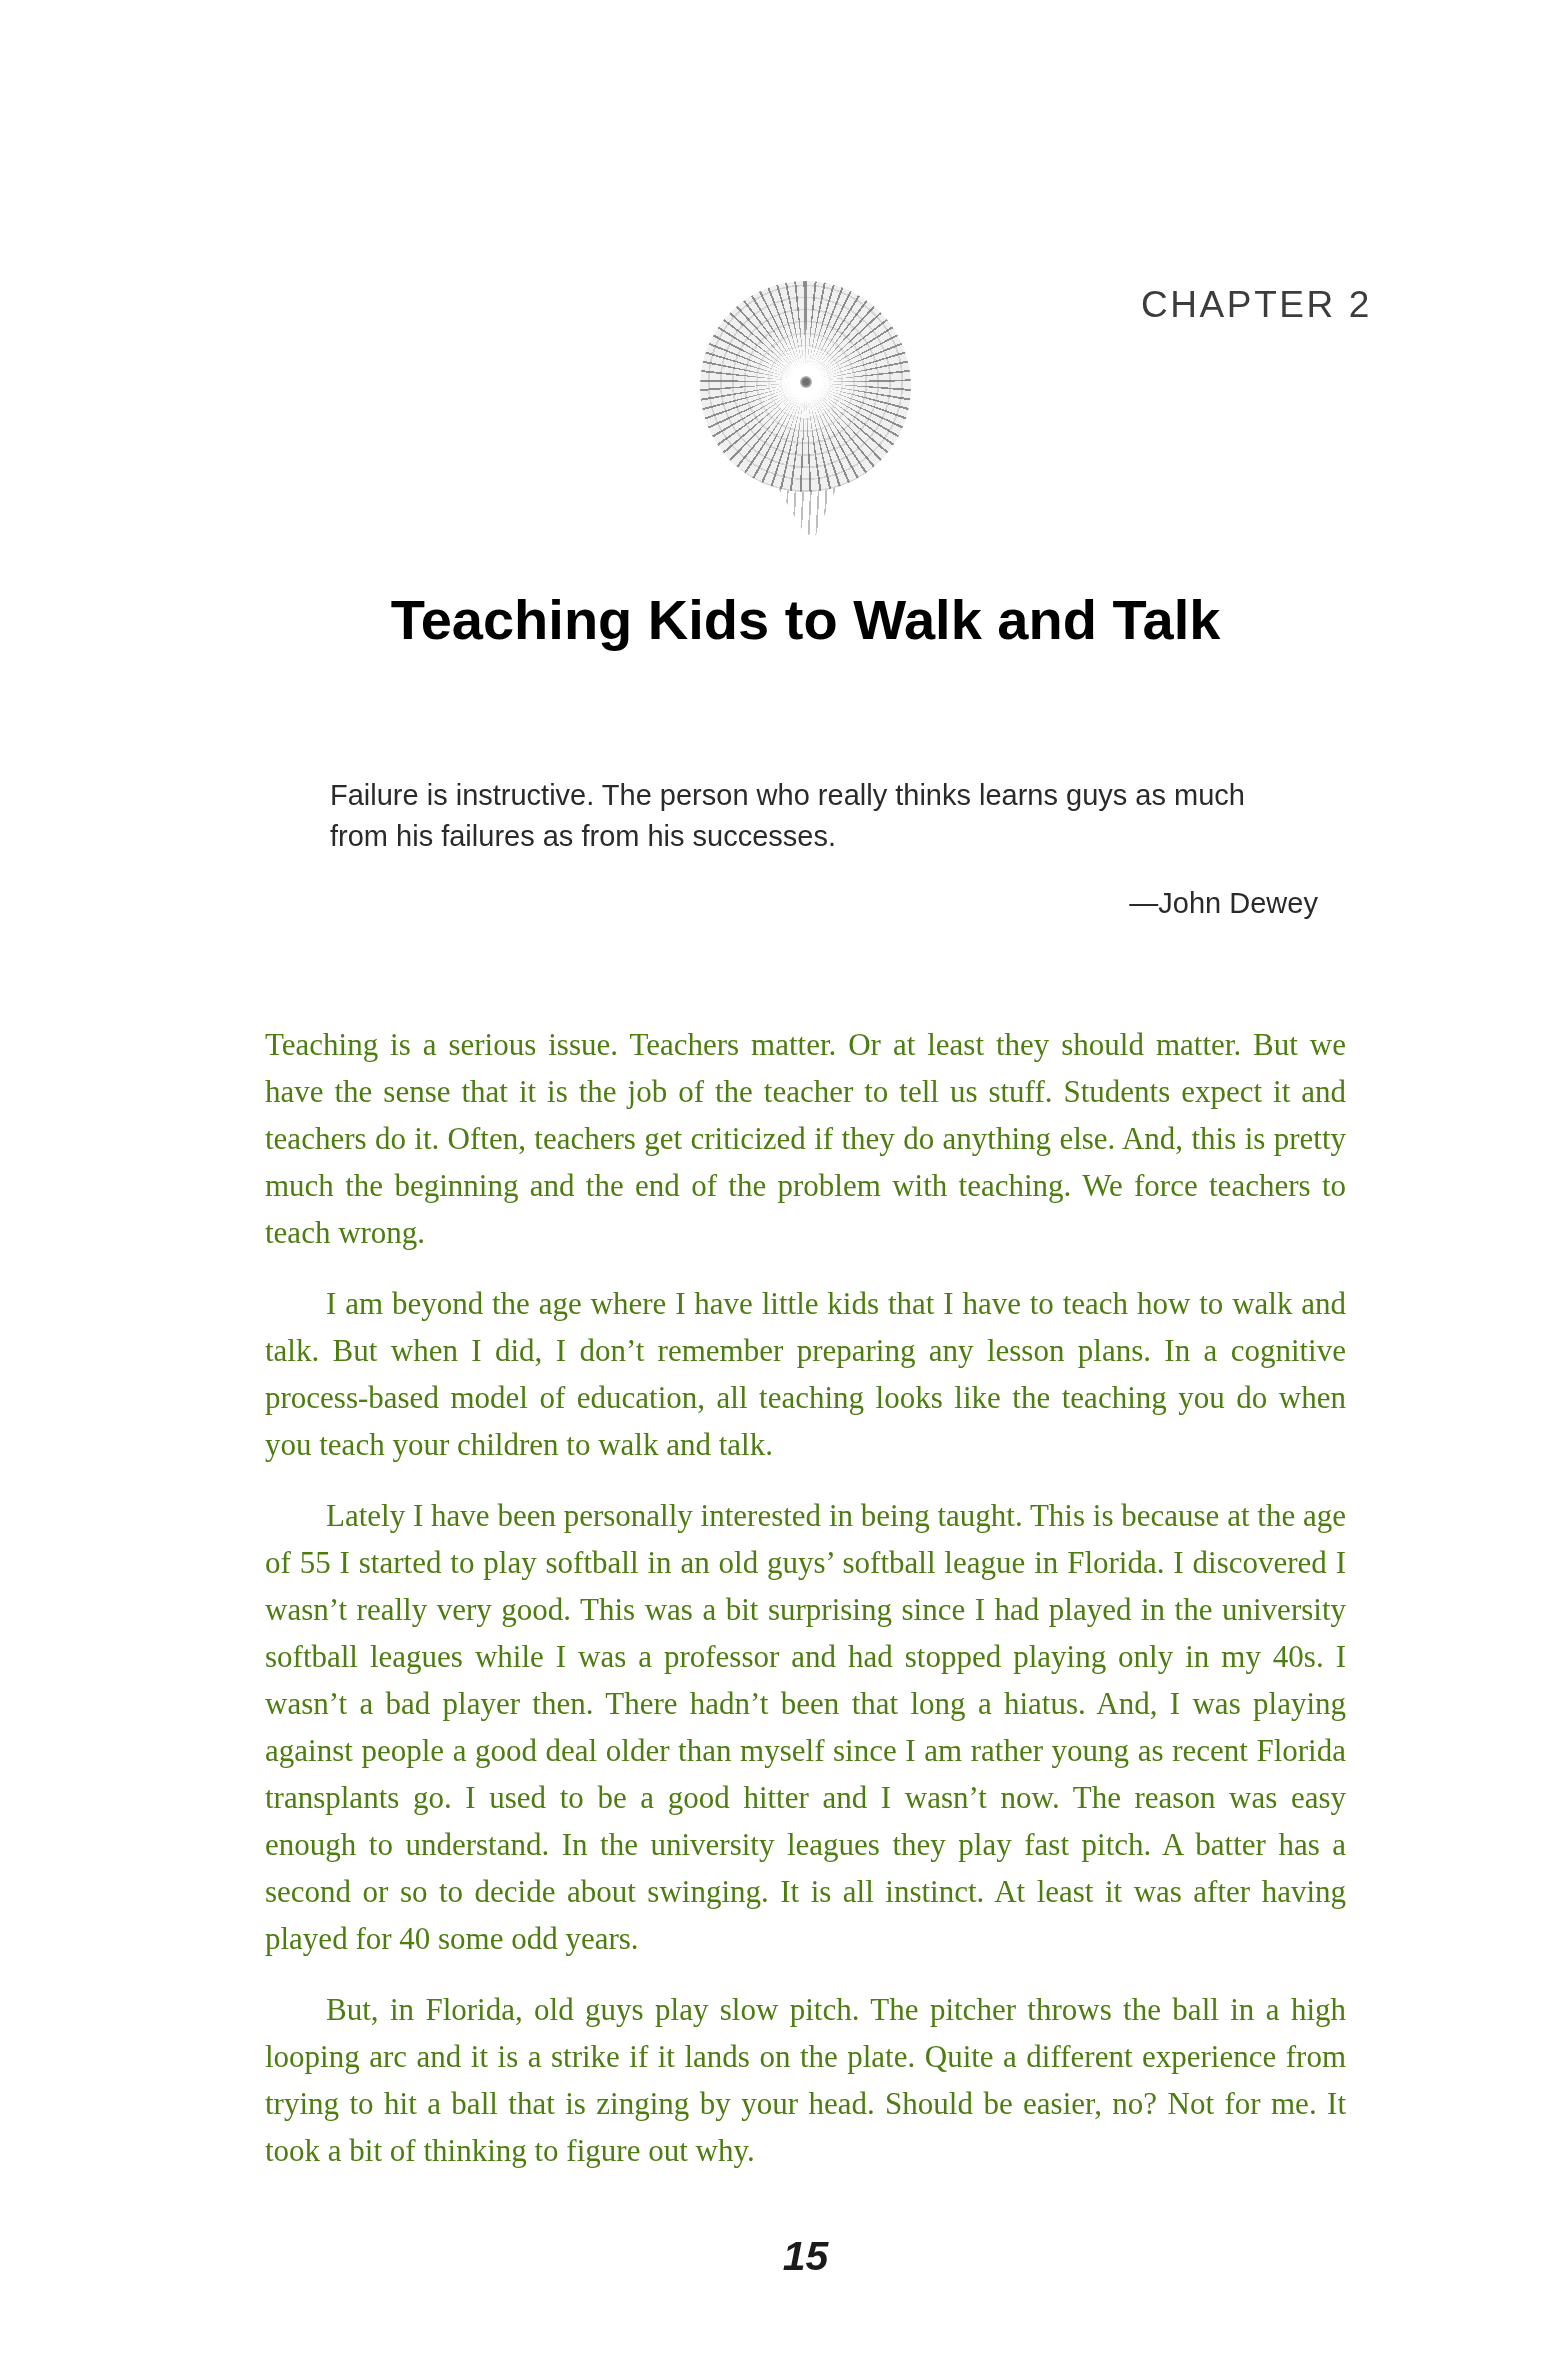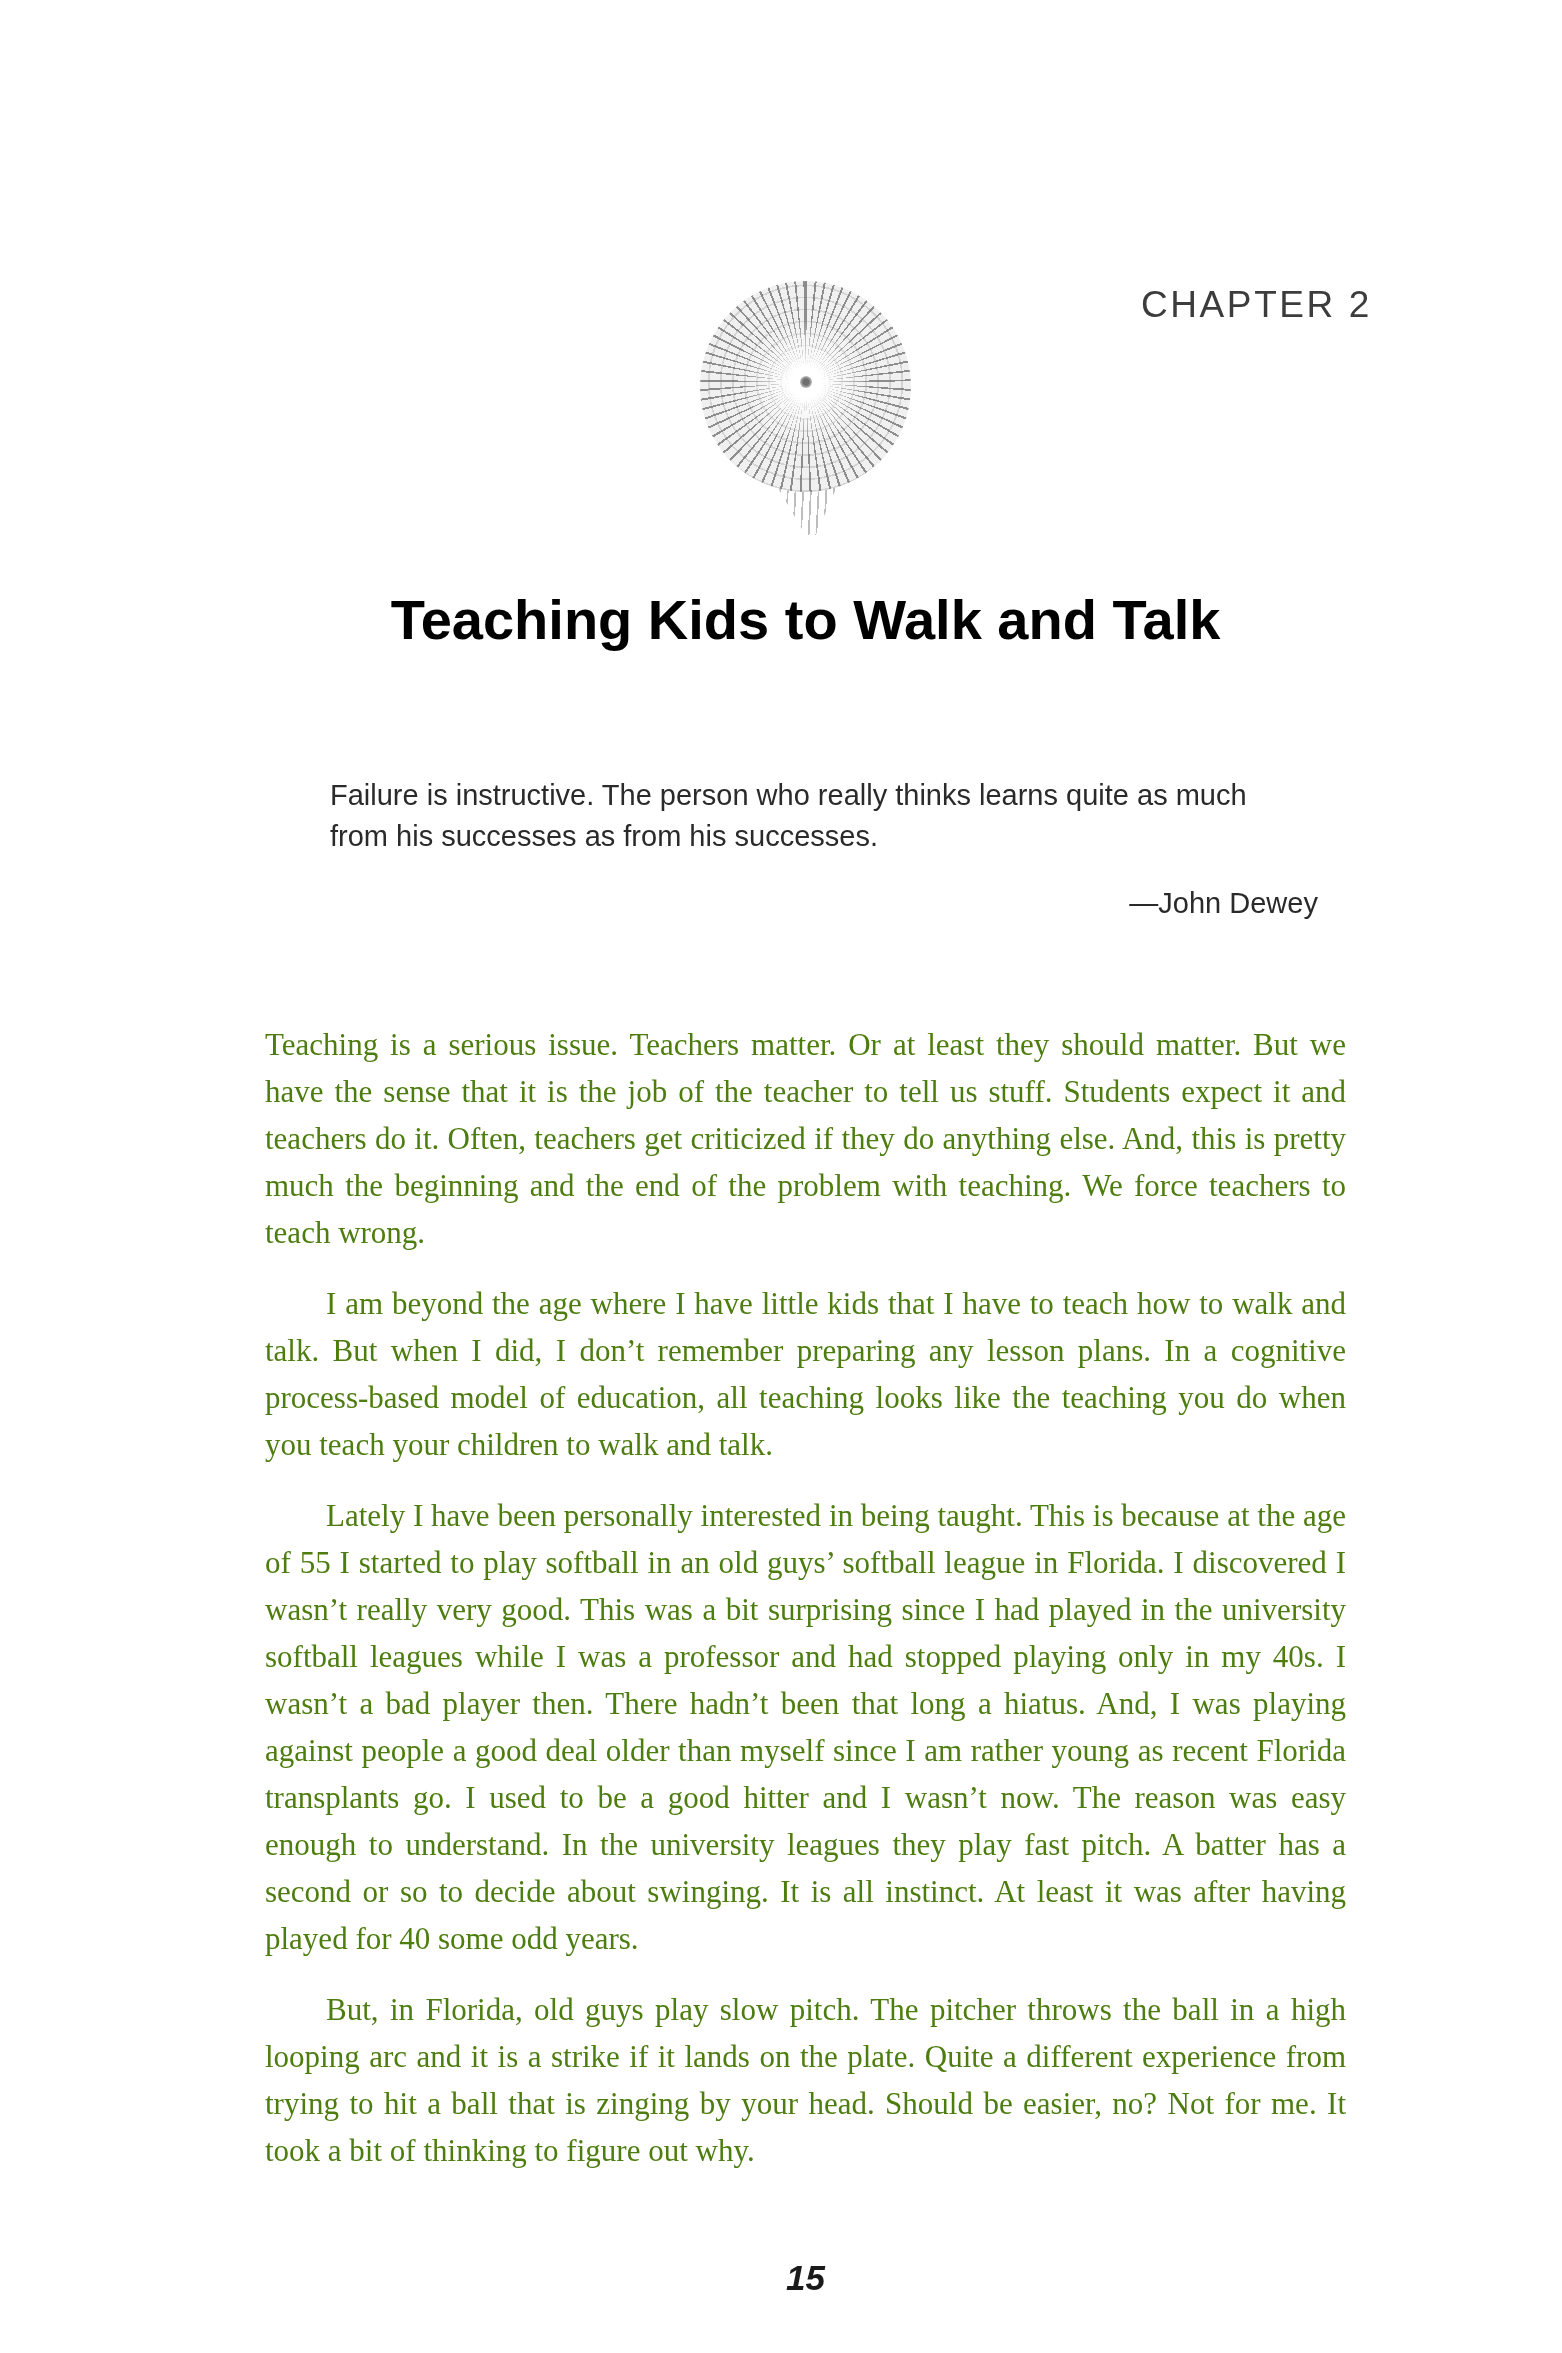--- a/index.html
+++ b/index.html
@@ -95,26 +95,26 @@
     margin-top: 49px;
     font-size: 31px;
     line-height: 47px;
     text-align: justify;
     color: #4d7c0f;
   }
   .body-text p { text-align: justify; }
   .body-text p + p { text-indent: 61px; }
   
   .page-number {
-    margin-top: 48px;
+    margin-top: 23px;
     text-align: center;
     font-family: "Liberation Sans", sans-serif;
     font-weight: 700;
     font-style: italic;
-    font-size: 35px;
+    font-size: 41px;
     color: #1a1a1a;
   }
   .watermark {
     position: absolute;
     right: 8.5px;
     bottom: 20.4px;
     font-family: "Liberation Sans", sans-serif;
     font-size: 37px;
     color: #101010;
   }
@@ -129,21 +129,21 @@
   <div class="content">
 
     <div class="shell-wrap">
       <div class="shell-tail"></div>
       <div class="shell-disc"></div>
     </div>
 
     <h1 class="chapter-title">Teaching Kids to Walk and Talk</h1>
 
     <div class="epigraph">
-      <p class="epigraph-text">Failure is instructive. The person who really thinks learns quite as much from his successes as from his successes.</p>
+      <p class="epigraph-text">Failure is instructive. The person who really thinks learns guys as much from his failures as from his successes.</p>
       <p class="epigraph-attrib">—John Dewey</p>
     </div>
 
     <div class="body-text">
       <p>Teaching is a serious issue. Teachers matter. Or at least they should matter. But we have the sense that it is the job of the teacher to tell us stuff. Students expect it and teachers do it. Often, teachers get criticized if they do anything else. And, this is pretty much the beginning and the end of the problem with teaching. We force teachers to teach wrong.</p>
       <p>I am beyond the age where I have little kids that I have to teach how to walk and talk. But when I did, I don’t remember preparing any lesson plans. In a cognitive process-based model of education, all teaching looks like the teaching you do when you teach your children to walk and talk.</p>
       <p>Lately I have been personally interested in being taught. This is because at the age of 55 I started to play softball in an old guys’ softball league in Florida. I discovered I wasn’t really very good. This was a bit surprising since I had played in the university softball leagues while I was a professor and had stopped playing only in my 40s. I wasn’t a bad player then. There hadn’t been that long a hiatus. And, I was playing against people a good deal older than myself since I am rather young as recent Florida transplants go. I used to be a good hitter and I wasn’t now. The reason was easy enough to understand. In the university leagues they play fast pitch. A batter has a second or so to decide about swinging. It is all instinct. At least it was after having played for 40 some odd years.</p>
       <p>But, in Florida, old guys play slow pitch. The pitcher throws the ball in a high looping arc and it is a strike if it lands on the plate. Quite a different experience from trying to hit a ball that is zinging by your head. Should be easier, no? Not for me. It took a bit of thinking to figure out why.</p>
     </div>
 

